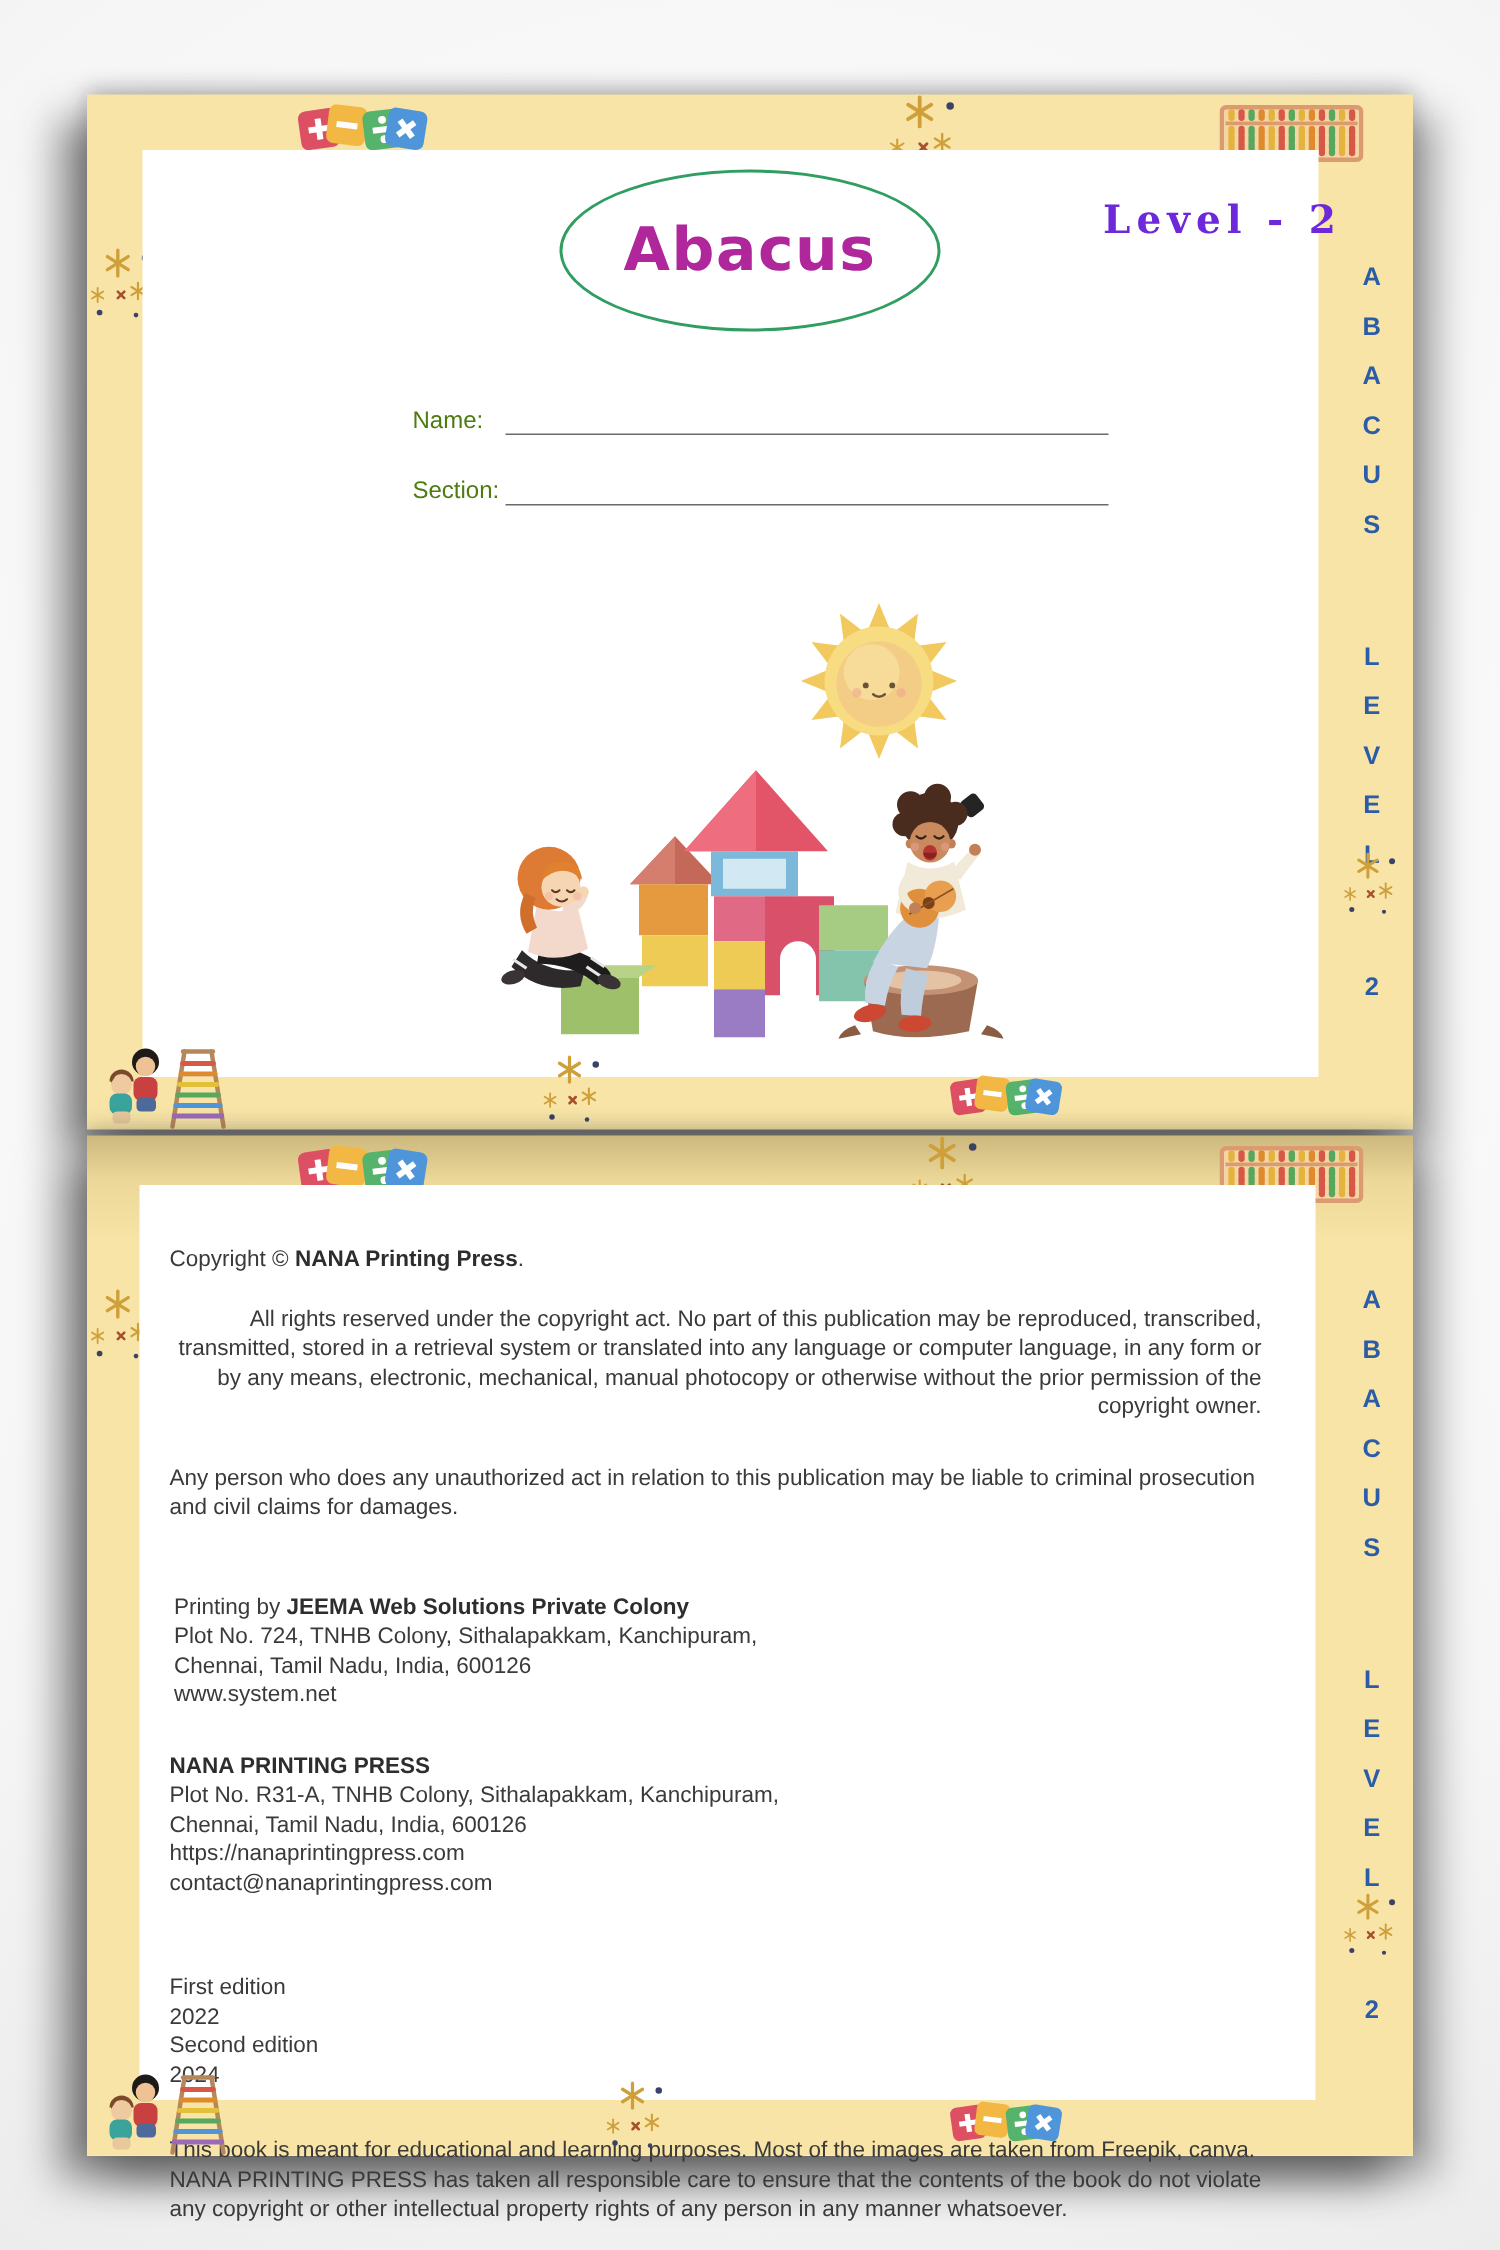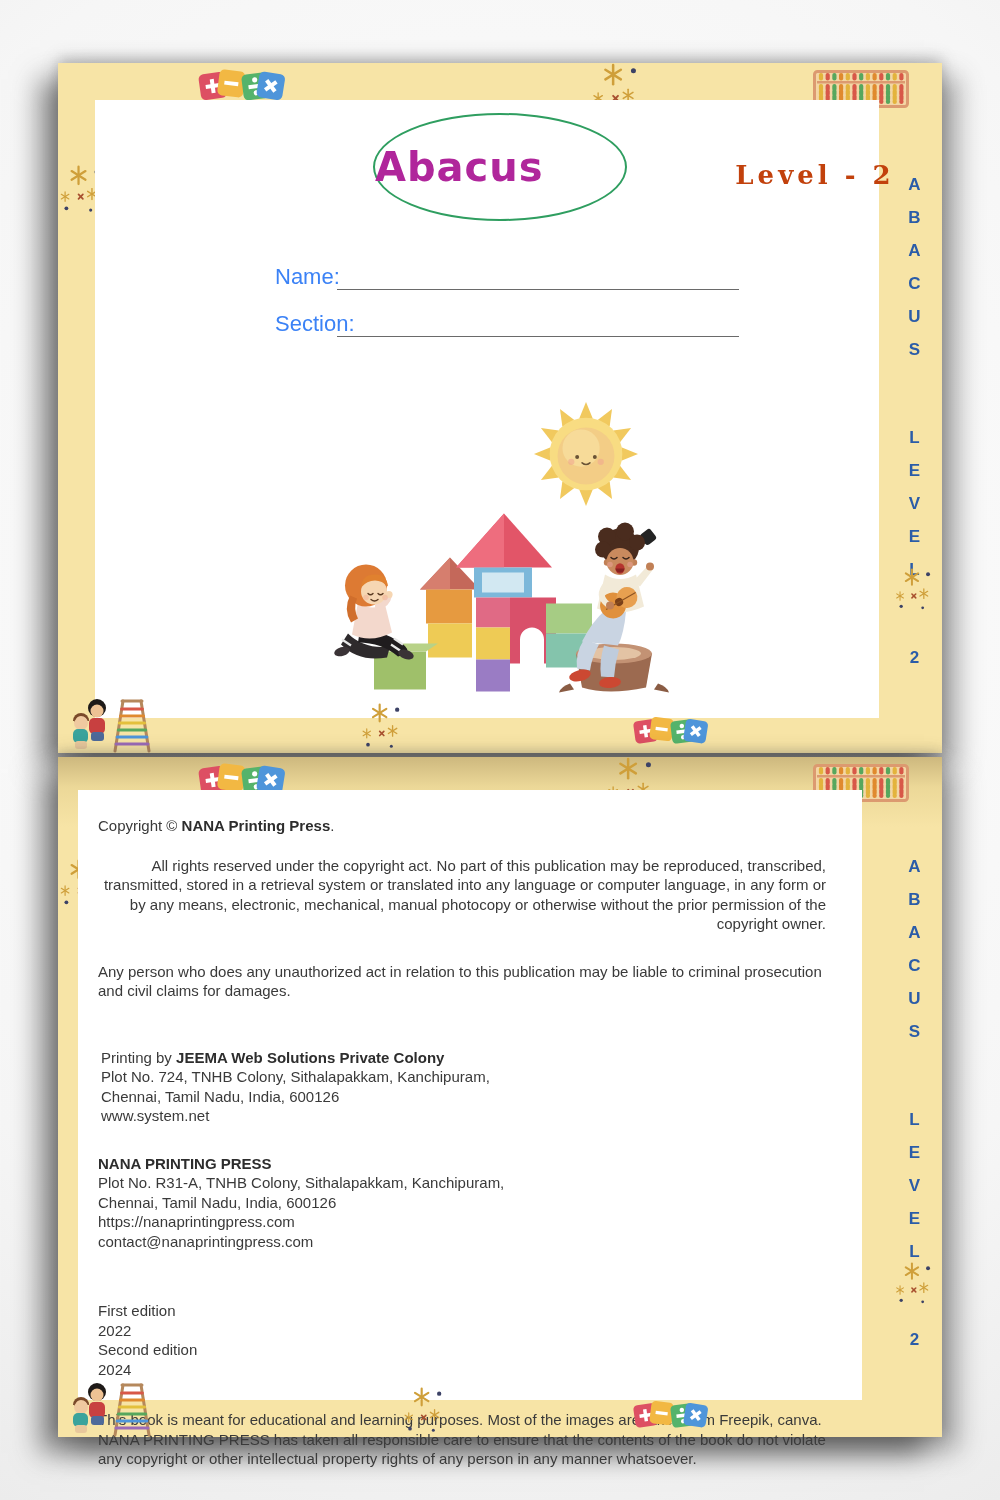--- a/index.html
+++ b/index.html
@@ -9,40 +9,40 @@
     font-family:"Liberation Sans", sans-serif;
   }
   .page{
     position:absolute;left:58px;width:884px;background:#f7e4a6;
     box-shadow:-18px 16px 26px rgba(55,55,55,.6), 16px 14px 24px rgba(70,70,70,.45), 0 -4px 14px rgba(80,80,80,.35);
   }
   .page1{top:63px;height:690px;}
   .page2{top:757px;height:680px;background:linear-gradient(180deg,#cdb87e 0px,#ecd898 30px,#f7e4a6 70px);}
   .white-area{position:absolute;background:#ffffff;}
   .cover-white{left:37px;top:37px;width:784px;height:618px;}
-  .copy-white{left:20px;top:33px;width:784px;height:610px;padding:26px 36px 0 20px;box-sizing:border-box;}
+  .copy-white{left:35px;top:33px;width:784px;height:610px;padding:40px 36px 0 20px;box-sizing:border-box;}
   .deco{position:absolute;}
   
   .title-oval{
     position:absolute;left:278px;top:13px;width:250px;height:104px;
     border:2px solid #2f9e60;border-radius:50%;
-    display:flex;align-items:center;
+    display:flex;align-items:center;justify-content:center;
   }
   .title-text{
     font-family:"DejaVu Sans", sans-serif;font-weight:700;font-size:40px;
     color:#b0269b;letter-spacing:1px;
   }
   .level-label{
-    position:absolute;left:615px;top:60px;width:210px;text-align:center;
+    position:absolute;left:615px;top:32px;width:210px;text-align:center;
     font-family:"DejaVu Serif", serif;font-weight:700;font-size:26px;
-    letter-spacing:4px;color:#c2410c;
+    letter-spacing:4px;color:#6d28d9;
   }
   .fields{position:absolute;left:180px;top:166px;width:464px;}
   .field-row{display:flex;align-items:flex-end;height:24px;margin-bottom:23px;}
-  .field-label{font-size:22px;color:#3b82f6;width:62px;flex:0 0 62px;}
+  .field-label{font-size:16px;color:#4d7c0f;width:62px;flex:0 0 62px;}
   .field-line{flex:1;border-bottom:1.5px solid #6a6a6a;height:20px;}
   .sun-pos{left:437px;top:300px;width:108px;height:108px;}
   .kids-pos{left:213px;top:403px;width:380px;height:195px;}
   
   .side-text{
     position:absolute;right:18px;top:112px;
     writing-mode:vertical-rl;text-orientation:upright;
     font-weight:700;font-size:17px;color:#2b5ca8;
     letter-spacing:14px;word-spacing:22px;
   }

